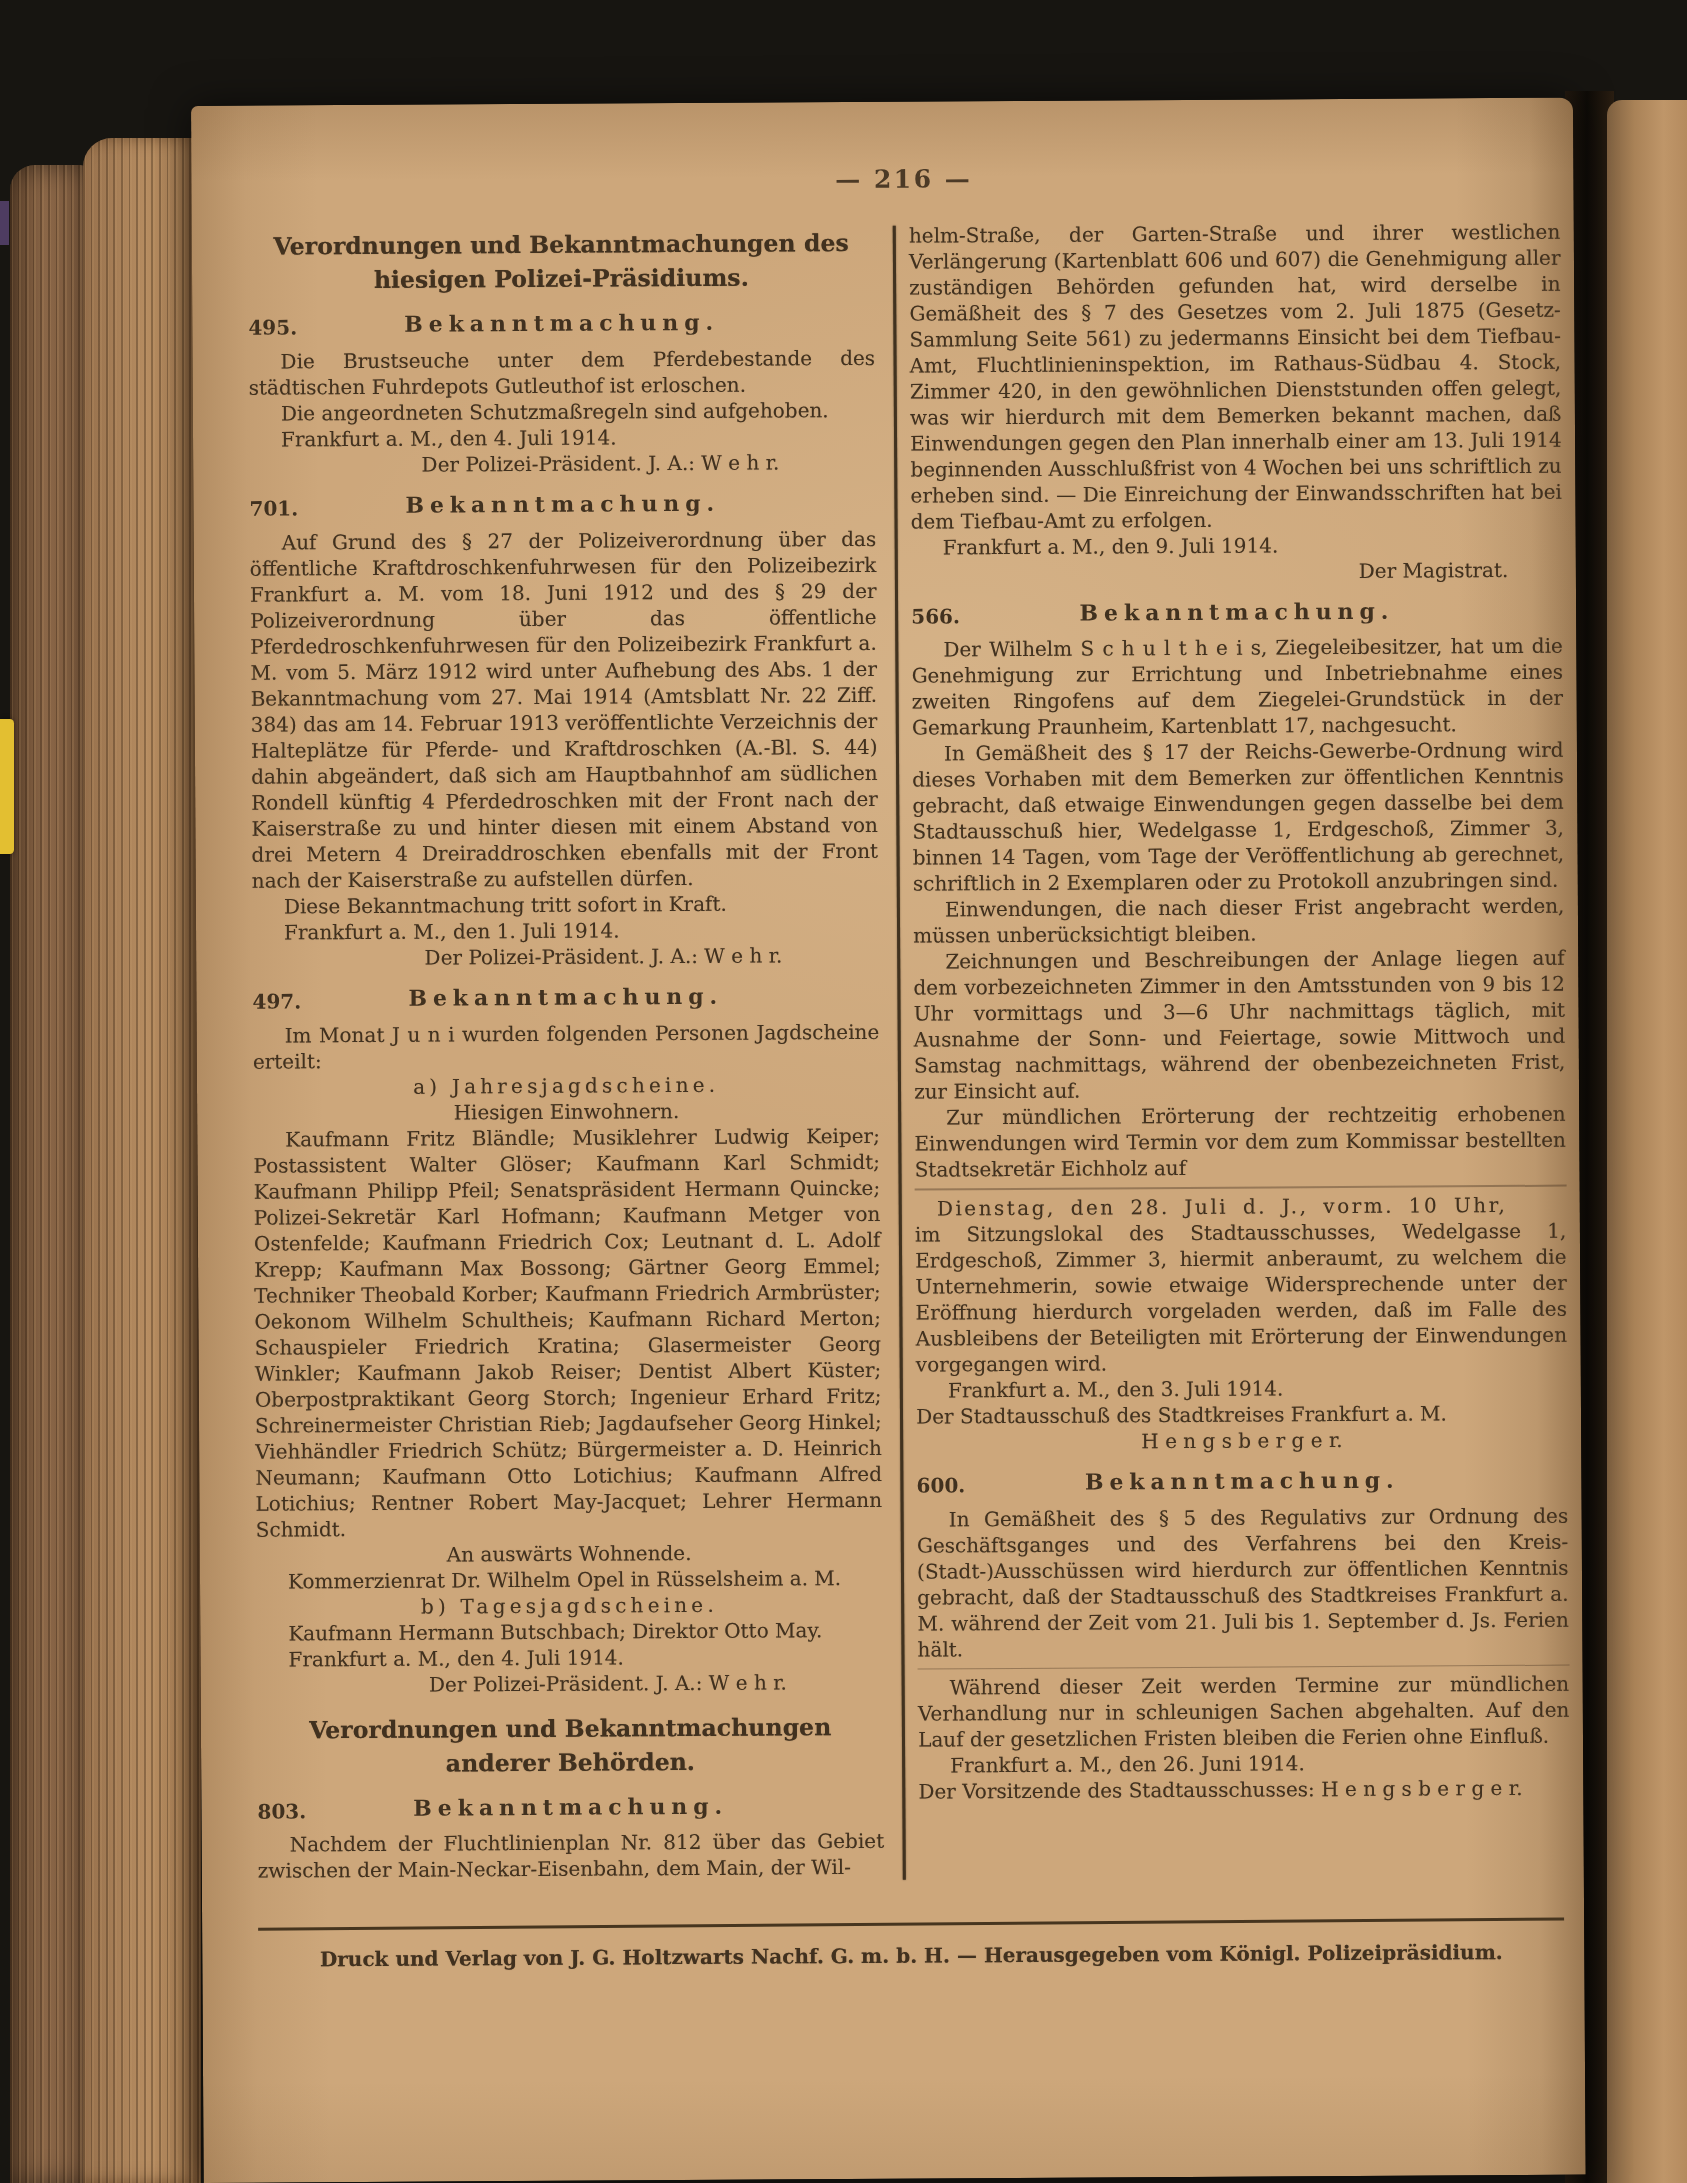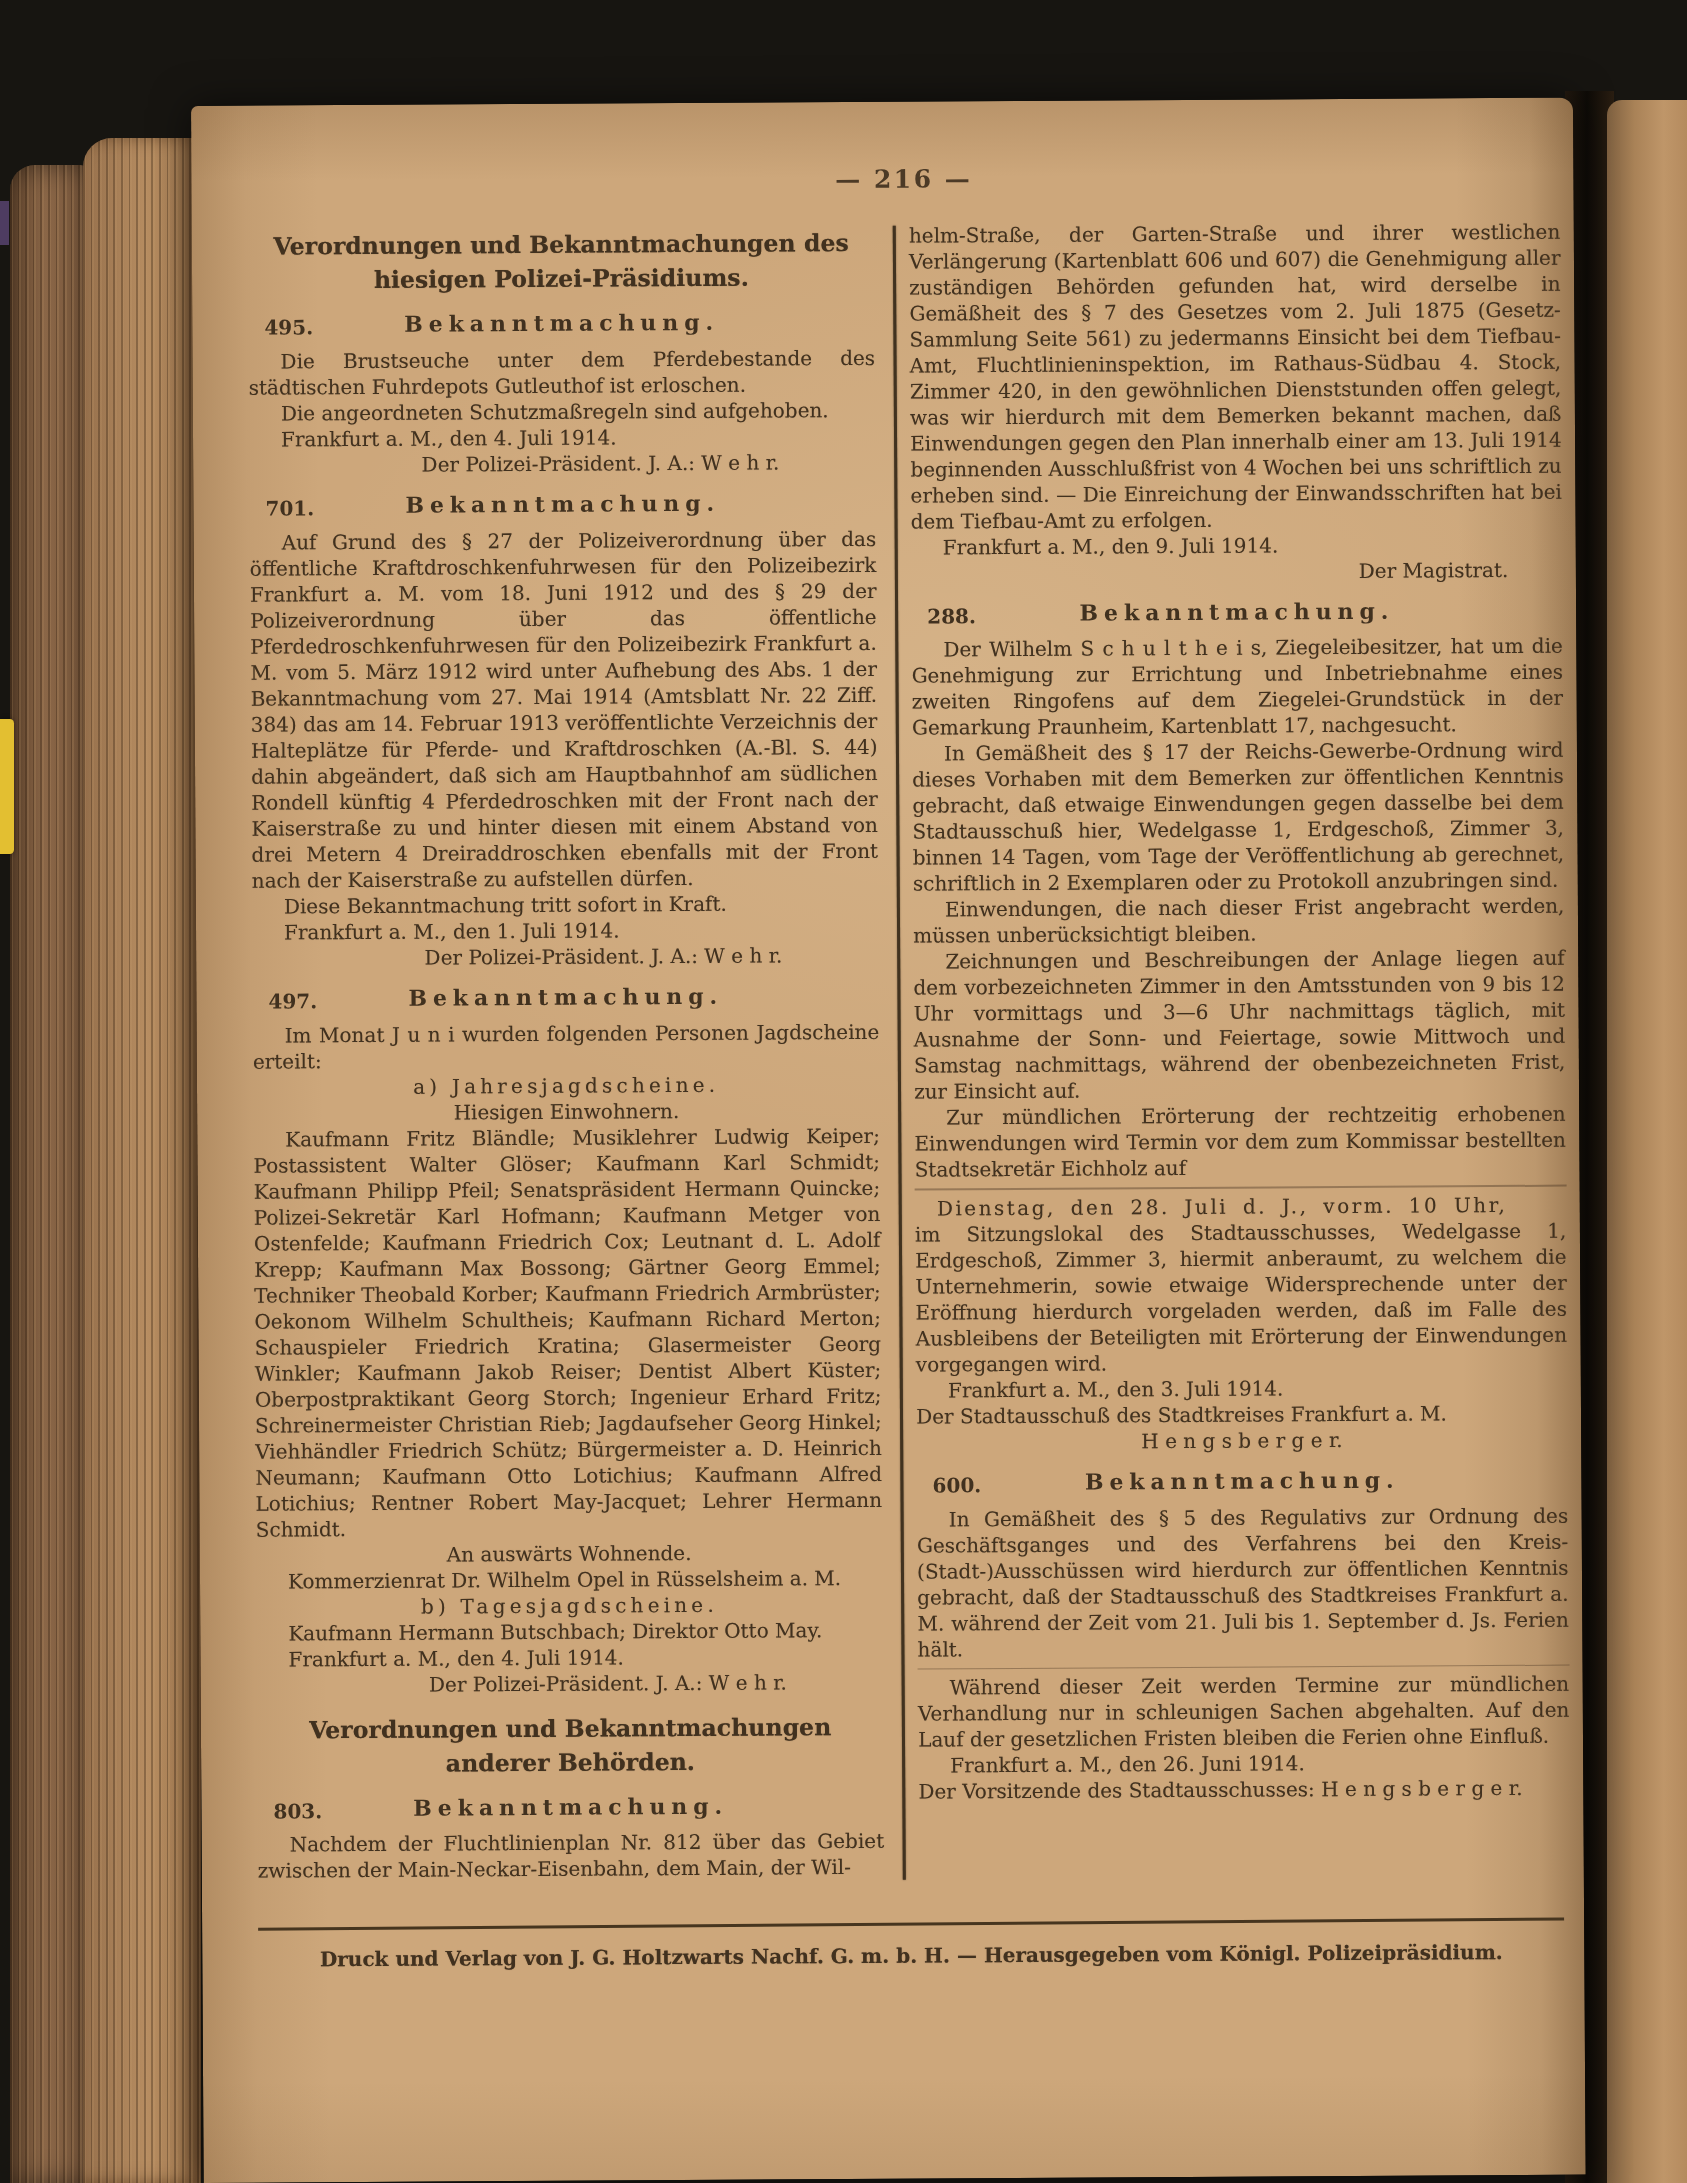--- a/index.html
+++ b/index.html
@@ -64,21 +64,21 @@
   
   .t{font-size:20px;line-height:26px;text-align:justify;margin:0;
      text-shadow:0 0 0.8px rgba(60,40,18,.35);}
   .indent{text-indent:32px;}
   .sec-head{
     text-align:center;font-weight:bold;font-size:23.6px;line-height:34px;
     margin:3.4px 0 10px;text-shadow:0 0 0.8px rgba(50,32,14,.5);
   }
   .ann-head{position:relative;text-align:center;font-weight:bold;font-size:22px;
     letter-spacing:5.9px;margin:13.5px 0 8.4px;line-height:29px;}
-  .ann-num{position:absolute;left:16px;top:2.5px;letter-spacing:0;font-size:20px;}
+  .ann-num{position:absolute;left:0;top:2.5px;letter-spacing:0;font-size:20px;}
   .center{text-align:center;text-indent:0;}
   .spaced{letter-spacing:4.2px;}
   .date-line{text-indent:32px;}
   .sig{text-align:center;padding-left:76px;text-indent:0;}
   .sig-right{text-align:right;padding-right:54px;text-indent:0;}
   .emph-line{letter-spacing:2.5px;word-spacing:5.9px;text-indent:22px;}
   .faint-rule{height:1.7px;background:rgba(62,46,28,.38);margin:5.9px 0 5px;}
   
   .footer{position:absolute;left:56px;top:1821px;width:1306px;}
   .footer-rule{height:2.5px;background:#46351f;transform:rotate(-0.1deg);}
@@ -162,21 +162,21 @@
       <div class="col-right">
 
         <div>
           <p class="t">helm-Straße, der Garten-Straße und ihrer westlichen Verlängerung (Kartenblatt 606 und 607) die Genehmigung aller zuständigen Behörden gefunden hat, wird derselbe in Gemäßheit des § 7 des Gesetzes vom 2. Juli 1875 (Gesetz-Sammlung Seite 561) zu jedermanns Einsicht bei dem Tiefbau-Amt, Fluchtlinieninspektion, im Rathaus-Südbau 4. Stock, Zimmer 420, in den gewöhnlichen Dienststunden offen gelegt, was wir hierdurch mit dem Bemerken bekannt machen, daß Einwendungen gegen den Plan innerhalb einer am 13. Juli 1914 beginnenden Ausschlußfrist von 4 Wochen bei uns schriftlich zu erheben sind. — Die Einreichung der Einwandsschriften hat bei dem Tiefbau-Amt zu erfolgen.</p>
           <p class="t date-line">Frankfurt a. M., den 9. Juli 1914.</p>
           <p class="t sig-right">Der Magistrat.</p>
         </div>
 
         <div>
           <div class="ann-head">
-            <span class="ann-num">288.</span>
+            <span class="ann-num">566.</span>
             <span>Bekanntmachung.</span>
           </div>
           <p class="t indent">Der Wilhelm S c h u l t h e i s, Ziegeleibesitzer, hat um die Genehmigung zur Errichtung und Inbetriebnahme eines zweiten Ringofens auf dem Ziegelei-Grundstück in der Gemarkung Praunheim, Kartenblatt 17, nachgesucht.</p>
           <p class="t indent">In Gemäßheit des § 17 der Reichs-Gewerbe-Ordnung wird dieses Vorhaben mit dem Bemerken zur öffentlichen Kenntnis gebracht, daß etwaige Einwendungen gegen dasselbe bei dem Stadtausschuß hier, Wedelgasse 1, Erdgeschoß, Zimmer 3, binnen 14 Tagen, vom Tage der Veröffentlichung ab gerechnet, schriftlich in 2 Exemplaren oder zu Protokoll anzubringen sind.</p>
           <p class="t indent">Einwendungen, die nach dieser Frist angebracht werden, müssen unberücksichtigt bleiben.</p>
           <p class="t indent">Zeichnungen und Beschreibungen der Anlage liegen auf dem vorbezeichneten Zimmer in den Amtsstunden von 9 bis 12 Uhr vormittags und 3—6 Uhr nachmittags täglich, mit Ausnahme der Sonn- und Feiertage, sowie Mittwoch und Samstag nachmittags, während der obenbezeichneten Frist, zur Einsicht auf.</p>
           <p class="t indent">Zur mündlichen Erörterung der rechtzeitig erhobenen Einwendungen wird Termin vor dem zum Kommissar bestellten Stadtsekretär Eichholz auf</p>
           <div class="faint-rule"></div>
           <p class="t emph-line">Dienstag, den 28. Juli d. J., vorm. 10 Uhr,</p>
           <p class="t">im Sitzungslokal des Stadtausschusses, Wedelgasse 1, Erdgeschoß, Zimmer 3, hiermit anberaumt, zu welchem die Unternehmerin, sowie etwaige Widersprechende unter der Eröffnung hierdurch vorgeladen werden, daß im Falle des Ausbleibens der Beteiligten mit Erörterung der Einwendungen vorgegangen wird.</p>

